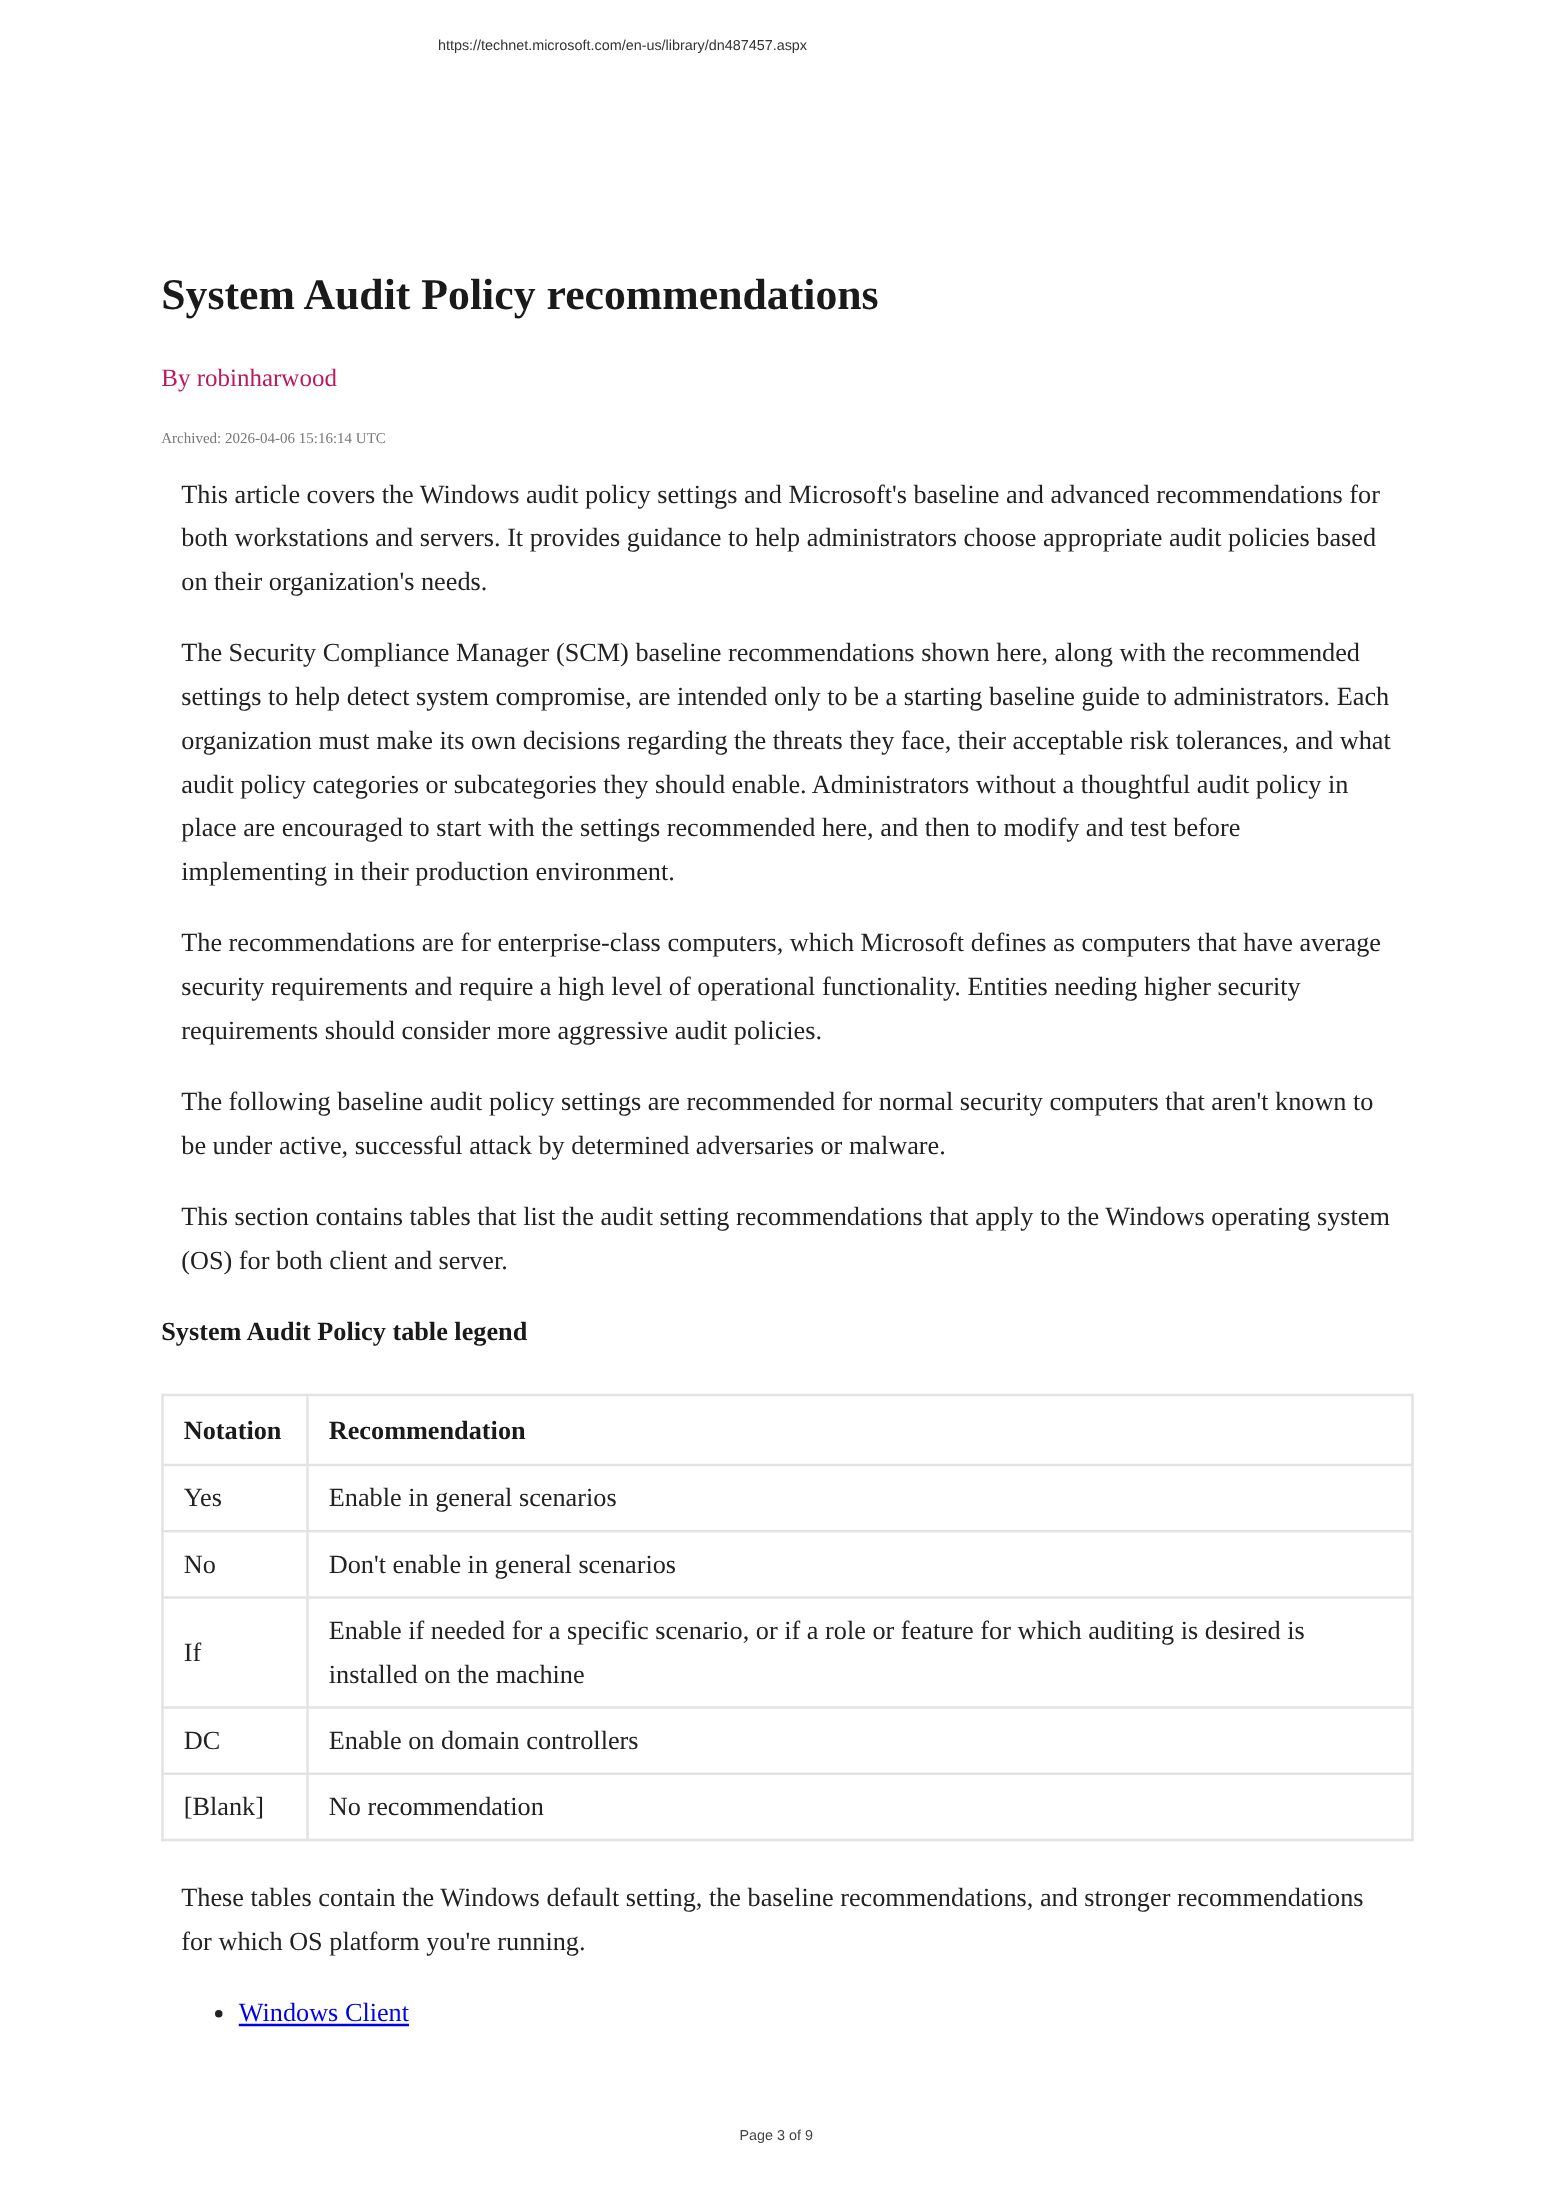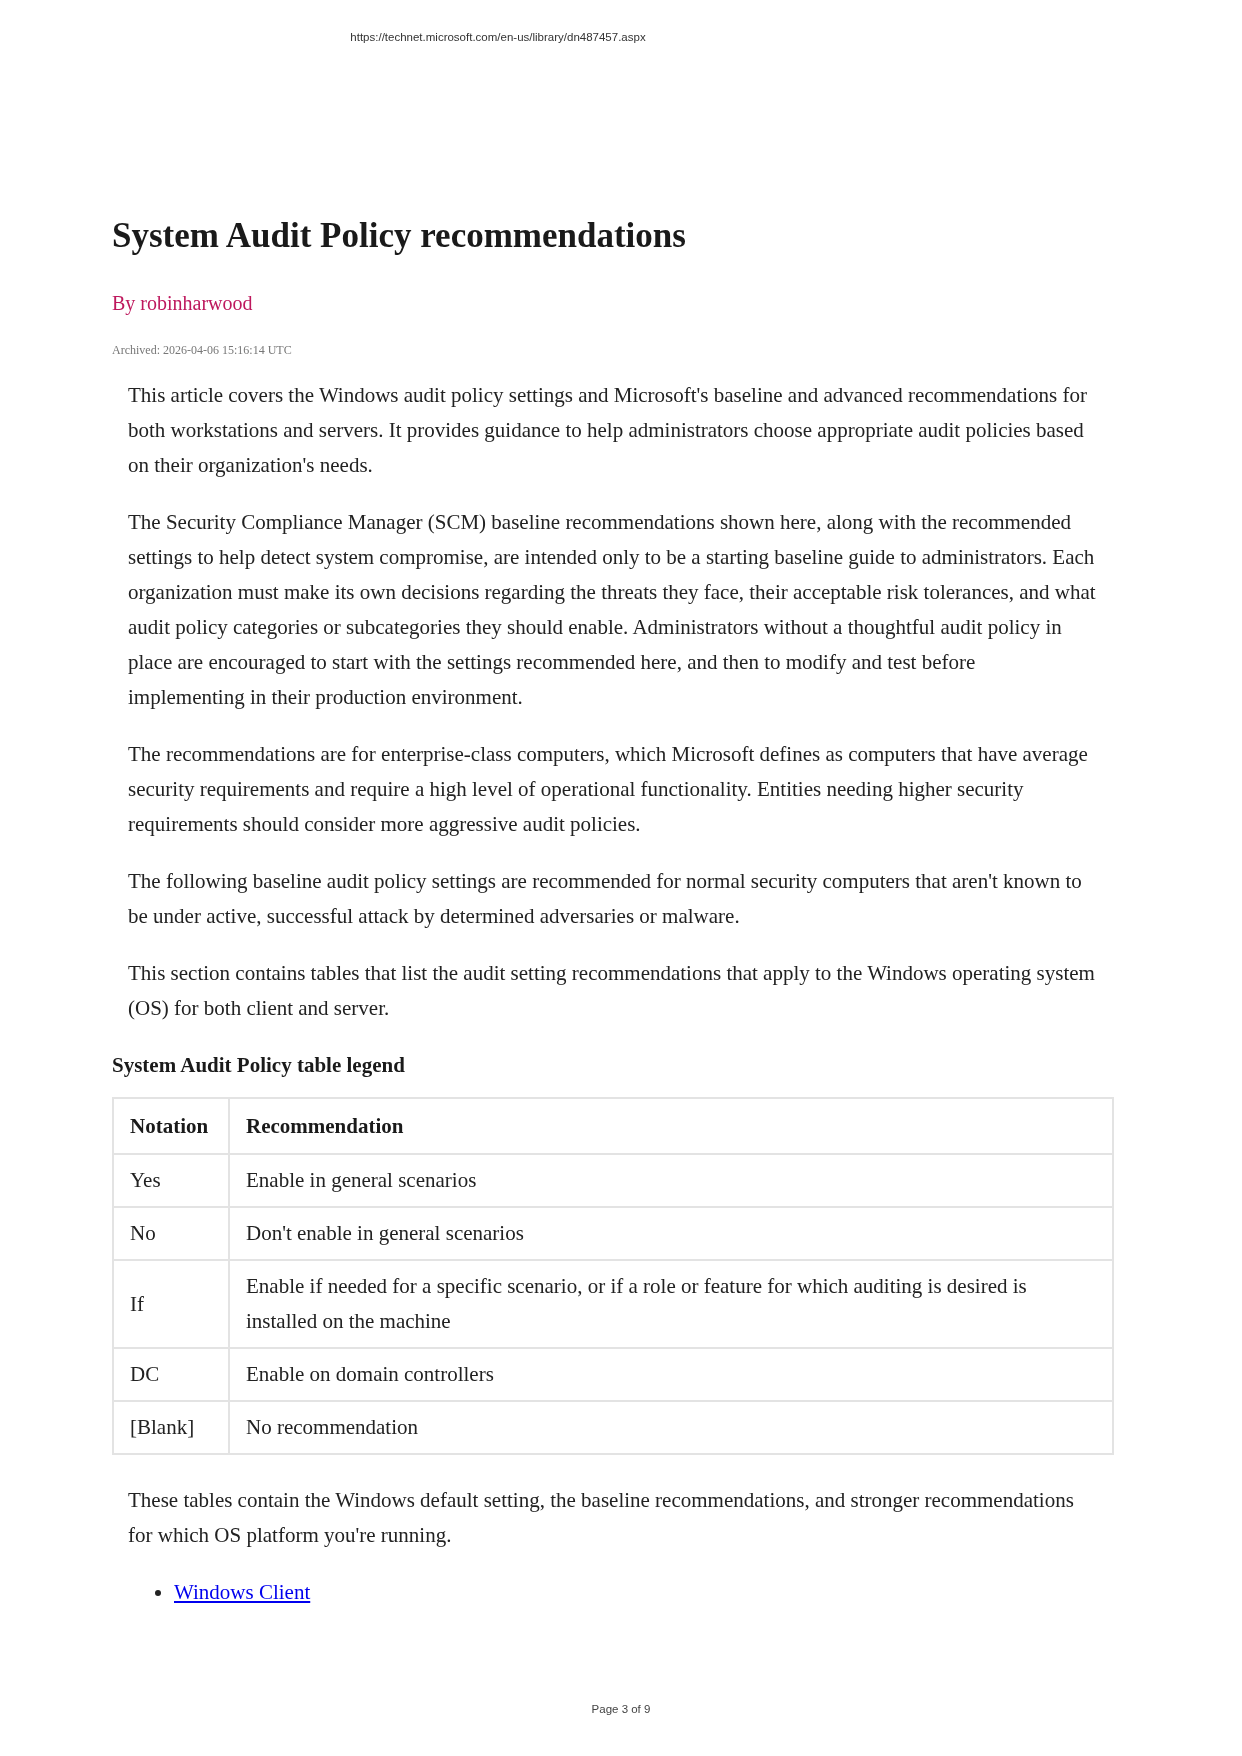--- a/index.html
+++ b/index.html
@@ -16,21 +16,21 @@
       top: 31px;
       left: 0;
       width: 996px;
       text-align: center;
       font-family: "Liberation Sans", sans-serif;
       font-size: 11.5px;
       color: #333333;
     }
     .content {
       position: absolute;
-      left: 112px;
+      left: 129px;
       top: 212px;
       width: 1000px;
     }
     h1 {
       font-family: "Liberation Serif", serif;
       font-weight: bold;
       font-size: 35px;
       line-height: 48px;
       margin: 0 0 0 0;
       color: #1a1a1a;
@@ -56,21 +56,21 @@
     p.first { margin-top: 16px; }
     p.gap { margin-top: 22px; }
     .legend-title {
       margin-top: 22px;
       font-weight: bold;
       font-size: 21px;
       line-height: 35px;
       color: #1a1a1a;
     }
     table.legend {
-      margin-top: 14px;
+      margin-top: 32px;
       width: 1002px;
       border-collapse: collapse;
       font-size: 21px;
       color: #222222;
     }
     table.legend th, table.legend td {
       border: 2px solid #e3e3e3;
       padding: 0 16px;
       text-align: left;
       vertical-align: middle;

